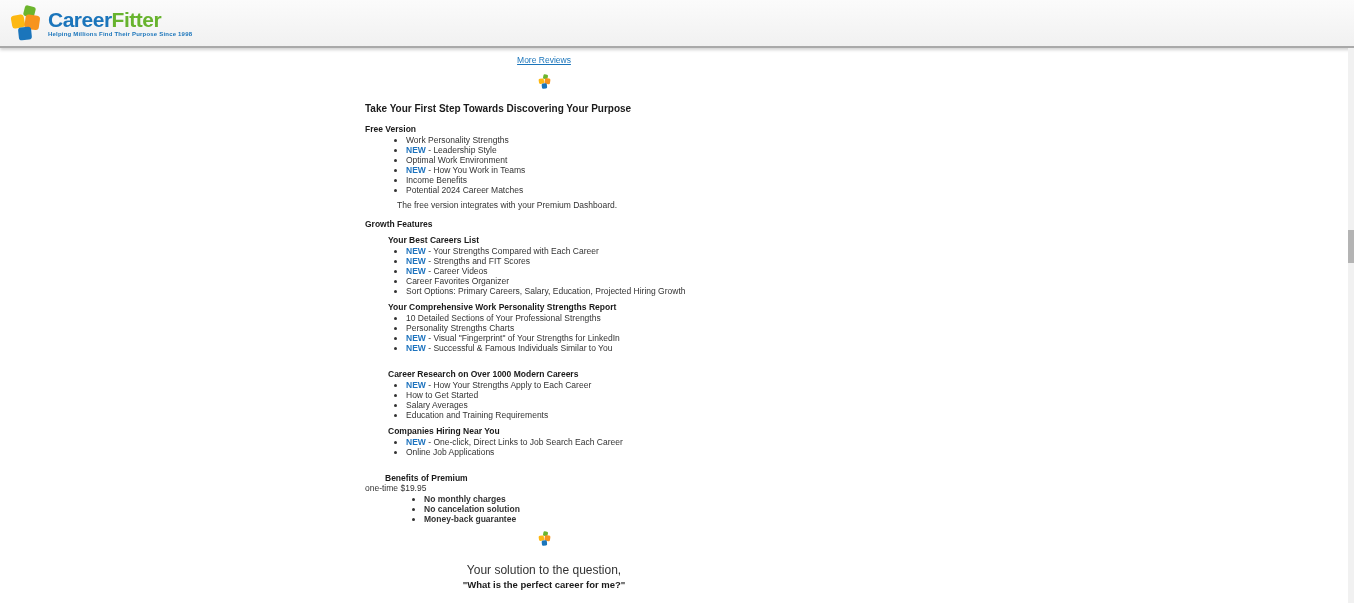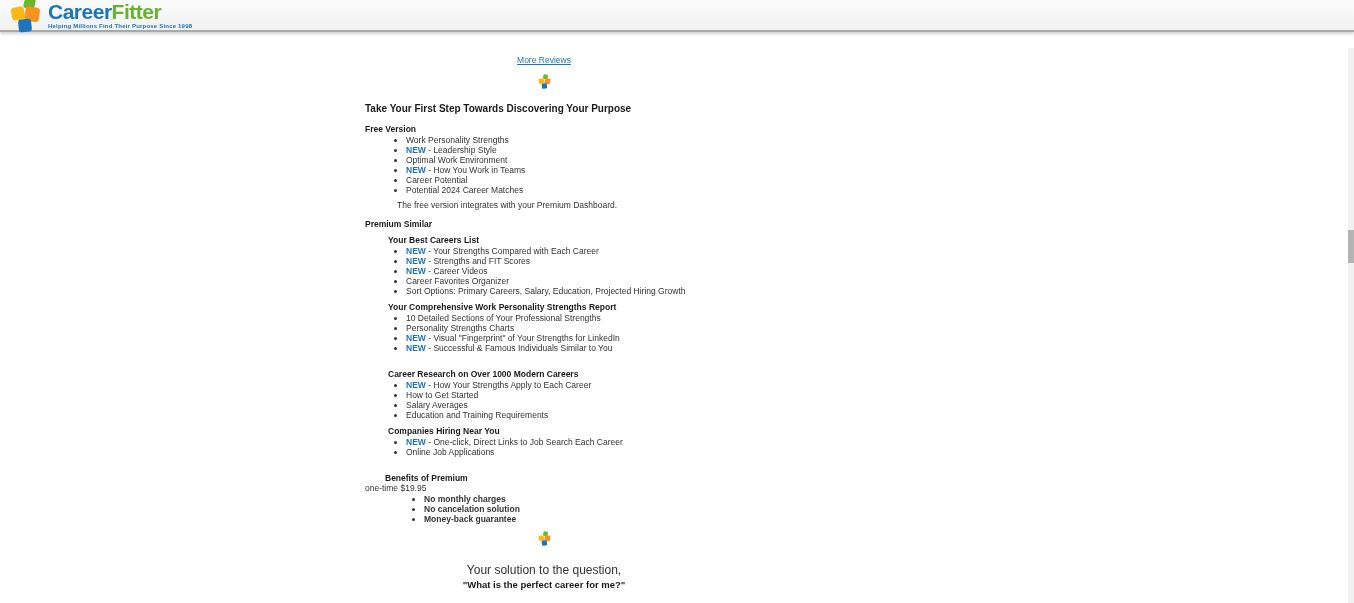--- a/index.html
+++ b/index.html
@@ -1,20 +1,20 @@
 <!DOCTYPE html>
 <html><head>
 <meta charset="utf-8">
 <style>
   * { margin:0; padding:0; box-sizing:border-box; }
   html,body { width:1354px; height:603px; overflow:hidden; background:#fff;
     font-family:"Liberation Sans", sans-serif; color:#333; }
 
   
-  .header { position:fixed; top:0; left:0; width:1354px; height:32px; z-index:10;
+  .header { position:fixed; top:0; left:0; width:1354px; height:48px; z-index:10;
     background:linear-gradient(#fbfbfb,#f1f1f1);
     border-bottom:2px solid #a9a9a9; box-shadow:0 2px 3px rgba(0,0,0,.18);
     display:flex; align-items:center; justify-content:space-between; }
   .logo { display:flex; align-items:center; gap:4px; padding-left:10px; cursor:pointer; }
   .logo-text-wrap { display:flex; flex-direction:column; }
   .logo-name { font-size:21px; font-weight:bold; letter-spacing:-0.5px; line-height:20px; }
   .logo-name .c1 { color:#1b75bb; }
   .logo-name .c2 { color:#67b32e; }
   .logo-tagline { font-size:6px; font-weight:bold; color:#1b75bb; margin-top:1px; letter-spacing:.2px; }
   .nav { display:flex; align-items:center; gap:26px; padding-right:20px; }
@@ -72,26 +72,26 @@
     </div>
 
     <h1 class="page-heading">Take Your First Step Towards Discovering Your Purpose</h1>
 
     <div class="sec-title free-title">Free Version</div>
     <ul class="blist">
         <li>Work Personality Strengths</li>
         <li><span class="new">NEW</span> - Leadership Style</li>
         <li>Optimal Work Environment</li>
         <li><span class="new">NEW</span> - How You Work in Teams</li>
-        <li>Career Potential</li>
+        <li>Income Benefits</li>
         <li>Potential 2024 Career Matches</li>
       </ul>
     <div class="note">The free version integrates with your Premium Dashboard.</div>
 
-    <div class="sec-title premium-title">Premium Similar</div>
+    <div class="sec-title premium-title">Growth Features</div>
 
     <div class="psec">
       <div class="sec-title">Your Best Careers List</div>
       <ul class="blist">
           <li><span class="new">NEW</span> - Your Strengths Compared with Each Career</li>
           <li><span class="new">NEW</span> - Strengths and FIT Scores</li>
           <li><span class="new">NEW</span> - Career Videos</li>
           <li>Career Favorites Organizer</li>
           <li>Sort Options: Primary Careers, Salary, Education, Projected Hiring Growth</li>
         </ul>

